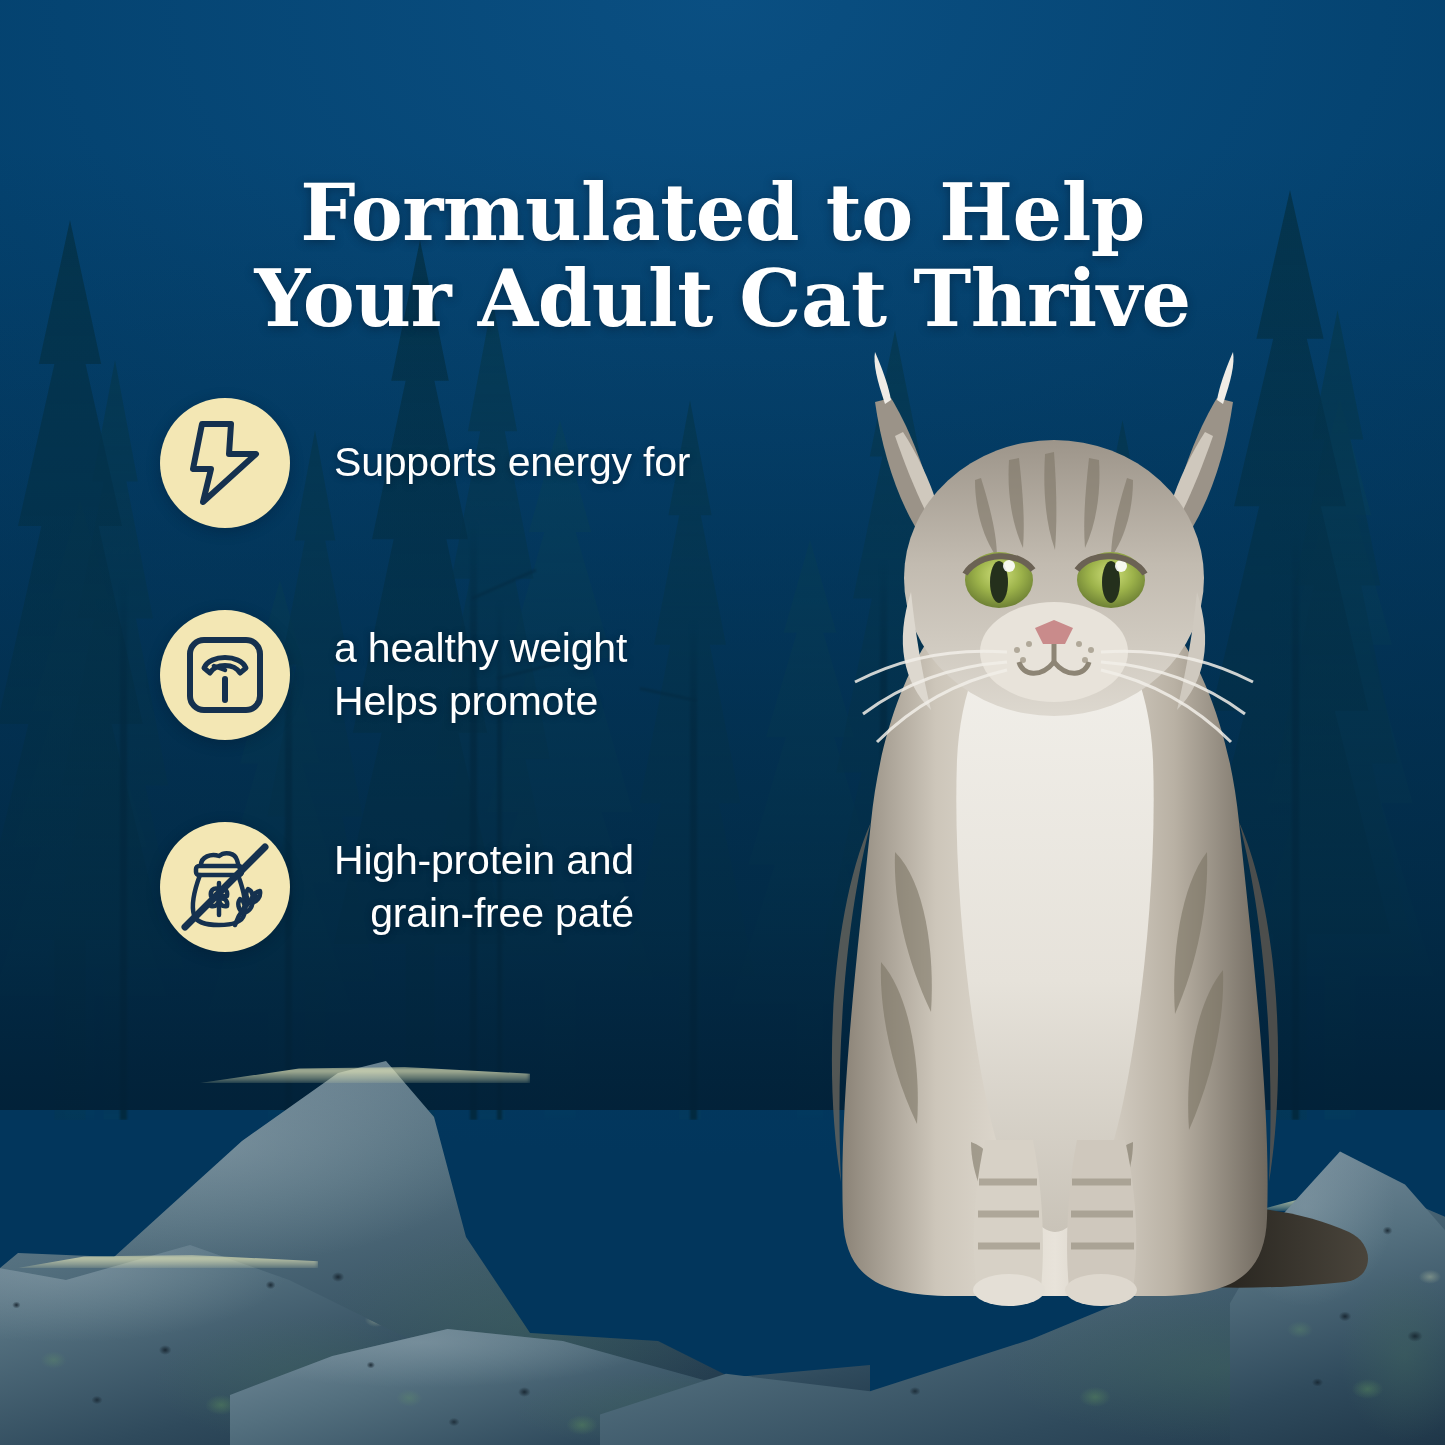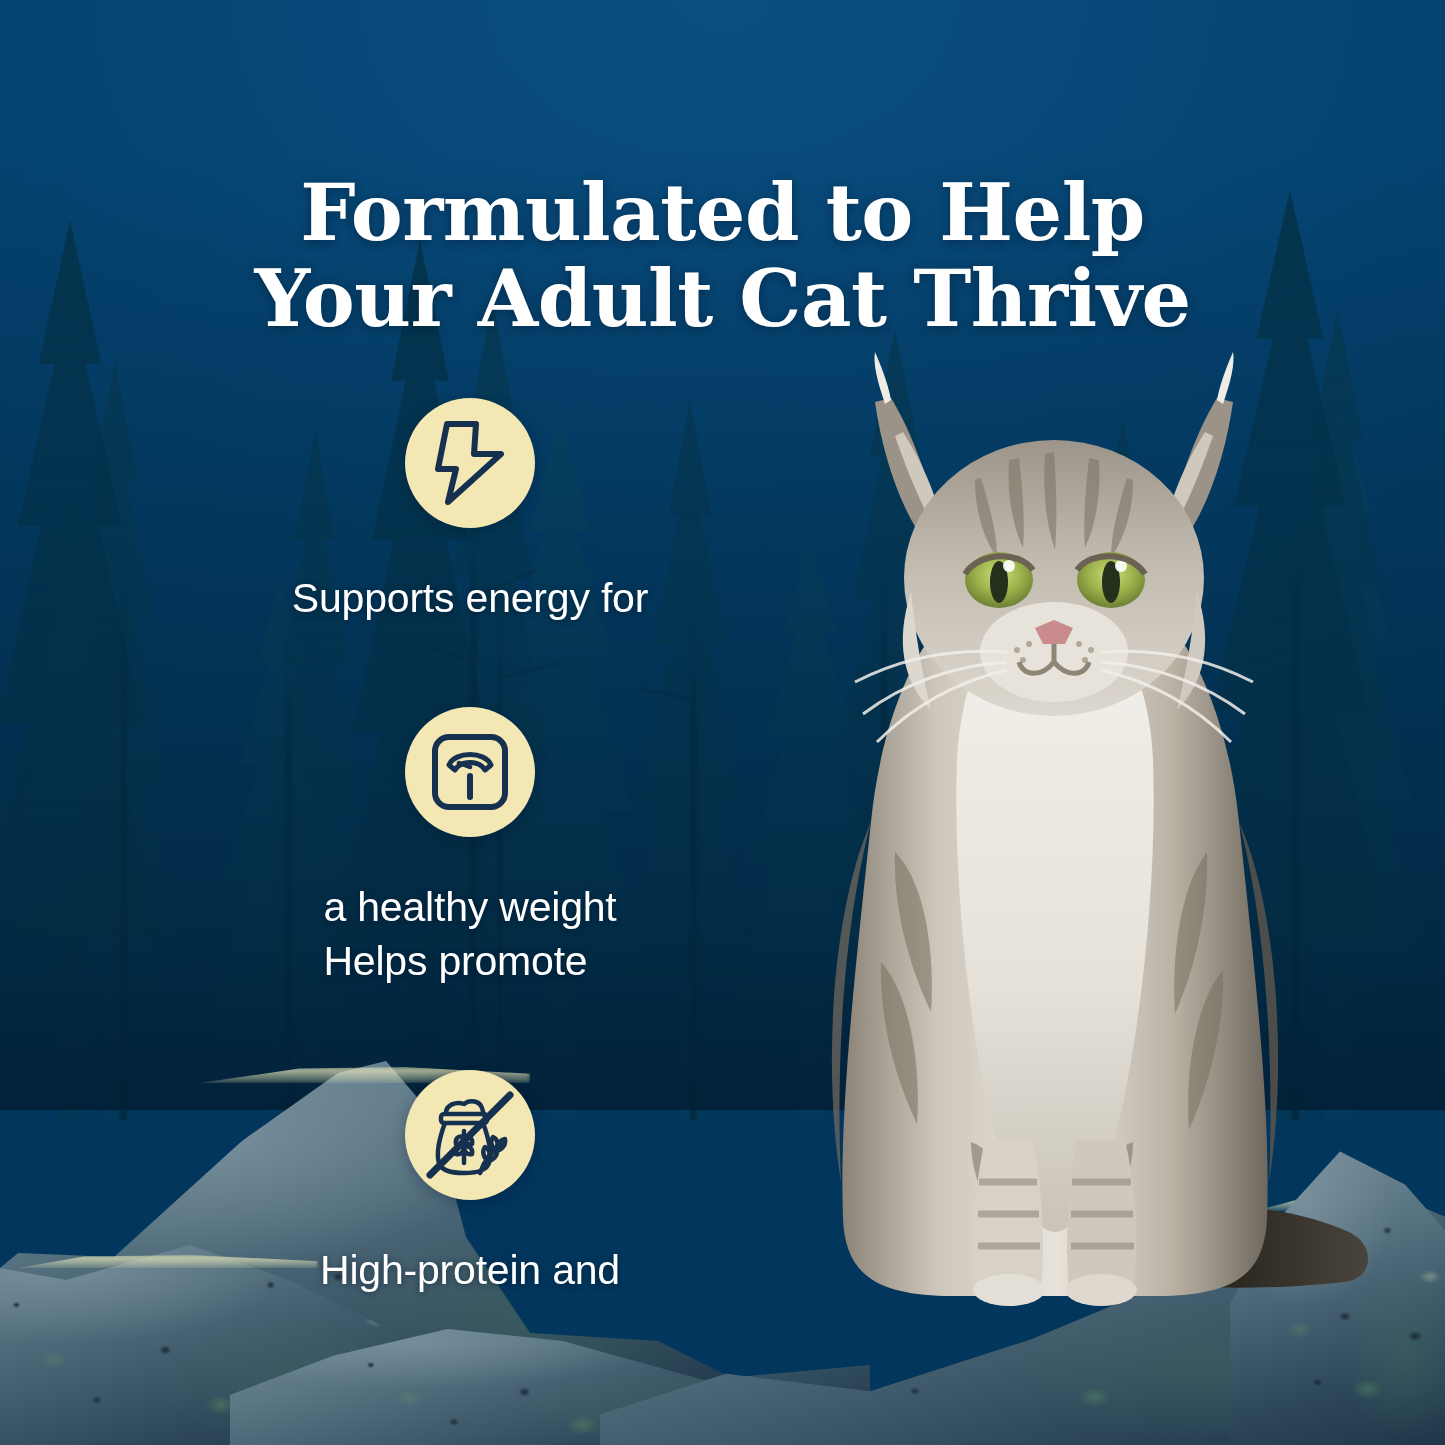--- a/index.html
+++ b/index.html
@@ -86,21 +86,21 @@
     font-size:78px;
     line-height:1.10;
     letter-spacing:-.5px;
     text-shadow:0 2px 10px rgba(0,20,40,.45);
     padding:0 92px;
   }
   .headline .l2{display:block;}
 
   
   .benefits{position:absolute;left:160px;top:398px;width:620px;}
-  .benefit{display:flex;align-items:center;gap:44px;margin-bottom:82px;flex-direction:column;}
+  .benefit{display:flex;align-items:center;gap:44px;margin-bottom:82px;}
   .benefit:last-child{margin-bottom:0;text-align:right;}
   .badge{
     width:130px;height:130px;flex:0 0 130px;border-radius:50%;
     background:#f3e7b4;
     display:flex;align-items:center;justify-content:center;
     box-shadow:0 3px 14px rgba(0,16,34,.28);
   }
   .badge svg{display:block;}
   .benefit-text{
     color:#ffffff;
@@ -366,17 +366,18 @@
               <path d="M74 64 C69 60 68 54 71 50 C76 52 77 59 74 64 Z"></path>
               <path d="M74 64 C80 63 84 58 83 52 C78 53 74 58 74 64 Z"></path>
             </g>
 
             <path d="M88 8 L8 88" stroke="#15314f" stroke-width="7" stroke-linecap="round"></path>
           </svg>
         </span>
       </div>
       <div class="benefit-text">
         <span>High-protein and</span>
+        <span>grain-free paté</span>
       </div>
     </div>
 
   </div>
 </div>
 
 </body></html>

